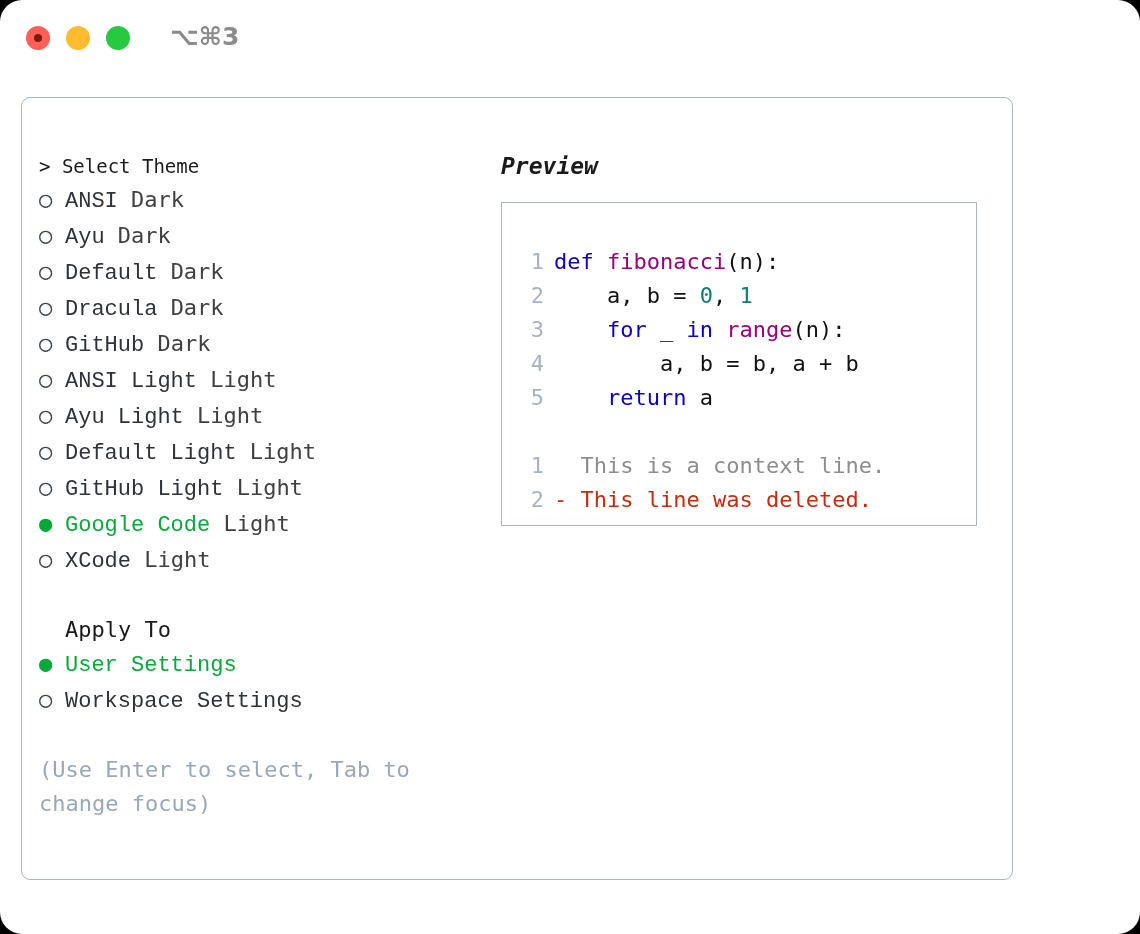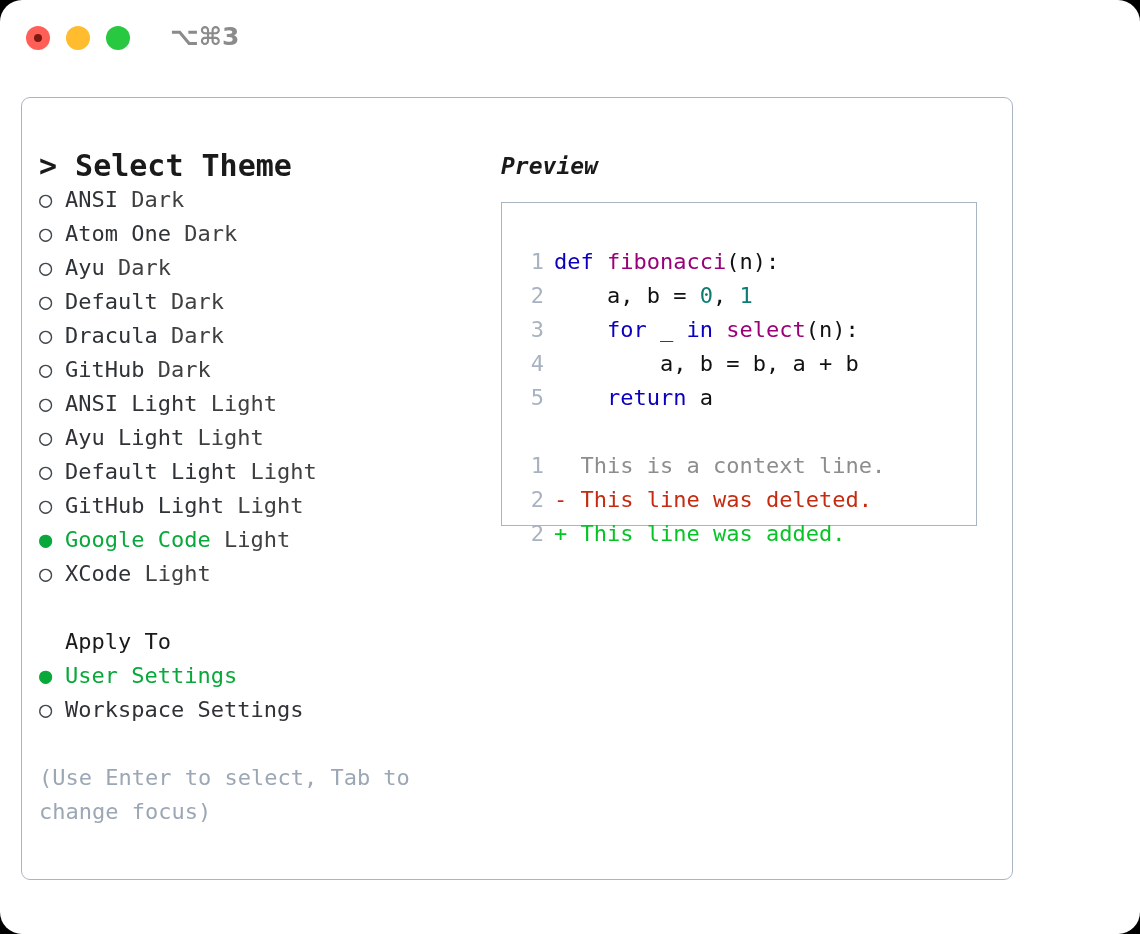--- a/index.html
+++ b/index.html
@@ -91,41 +91,41 @@
   }
 
   
   .left-col {
     position: absolute;
     left: 17px;
     top: 51px;
     width: 450px;
   }
   .section-head {
-    font-size: 30px;
-    font-weight: bold;
+    font-size: 19px;
+    font-weight: normal;
     color: #1a1a1a;
     line-height: 34px;
     white-space: pre;
   }
   .opt {
     font-size: 22px;
     line-height: 34px;
     color: #2f3337;
     white-space: pre;
     display: block;
   }
   .marker {
     display: inline-block;
     width: 26px;
     color: #40474e;
   }
   .marker.sel { color: #08a83a; }
   .opt.sel .name { color: #08a83a; margin-top: 19px; }
-  .name { color: #2f3337; }
+  .name { color: #2f3337; font-family: Liberation Mono, monospace; }
   .tag  { color: #404040; }
 
   .group-label {
     font-size: 22px;
     line-height: 34px;
     color: #1a1a1a;
     white-space: pre;
     padding-left: 26px;
   }
   .spacer { height: 34px; }
@@ -200,21 +200,20 @@
     <div class="shortcut">⌥⌘3</div>
   </div>
 
   <div class="panel">
     <div class="cols">
 
       <div class="left-col">
         <div class="section-head">&gt; Select Theme</div>
         <div id="theme-list">
             <div class="opt"><span class="marker">○</span><span class="name">ANSI </span><span class="tag">Dark</span></div>
-            <div class="opt"><span class="marker">○</span><span class="name">Atom One </span><span class="tag">Dark</span></div>
             <div class="opt"><span class="marker">○</span><span class="name">Ayu </span><span class="tag">Dark</span></div>
             <div class="opt"><span class="marker">○</span><span class="name">Default </span><span class="tag">Dark</span></div>
             <div class="opt"><span class="marker">○</span><span class="name">Dracula </span><span class="tag">Dark</span></div>
             <div class="opt"><span class="marker">○</span><span class="name">GitHub </span><span class="tag">Dark</span></div>
             <div class="opt"><span class="marker">○</span><span class="name">ANSI Light </span><span class="tag">Light</span></div>
             <div class="opt"><span class="marker">○</span><span class="name">Ayu Light </span><span class="tag">Light</span></div>
             <div class="opt"><span class="marker">○</span><span class="name">Default Light </span><span class="tag">Light</span></div>
             <div class="opt"><span class="marker">○</span><span class="name">GitHub Light </span><span class="tag">Light</span></div>
             <div class="opt sel"><span class="marker sel">●</span><span class="name">Google Code </span><span class="tag">Light</span></div>
             <div class="opt"><span class="marker">○</span><span class="name">XCode </span><span class="tag">Light</span></div>
@@ -231,28 +230,27 @@
         <div class="spacer"></div>
         <div class="hint">(Use Enter to select, Tab to change focus)</div>
       </div>
 
       <div class="right-col">
         <div class="preview-title">Preview</div>
         <div class="preview-box">
           <div id="code-block">
               <div class="code-line"><span class="ln">1</span><span class="kw">def </span><span class="fn">fibonacci</span><span class="plain">(n):</span></div>
               <div class="code-line"><span class="ln">2</span><span class="plain">    a, b = </span><span class="num">0</span><span class="plain">, </span><span class="num">1</span></div>
-              <div class="code-line"><span class="ln">3</span><span class="plain">    </span><span class="kw">for</span><span class="plain"> _ </span><span class="kw">in</span><span class="plain"> </span><span class="fn">select</span><span class="plain">(n):</span></div>
+              <div class="code-line"><span class="ln">3</span><span class="plain">    </span><span class="kw">for</span><span class="plain"> _ </span><span class="kw">in</span><span class="plain"> </span><span class="fn">range</span><span class="plain">(n):</span></div>
               <div class="code-line"><span class="ln">4</span><span class="plain">        a, b = b, a + b</span></div>
               <div class="code-line"><span class="ln">5</span><span class="plain">    </span><span class="kw">return</span><span class="plain"> a</span></div>
             </div>
           <div class="gap-line"></div>
           <div id="diff-block">
               <div class="code-line"><span class="ln">1</span><span class="diff-ctx">  This is a context line.</span></div>
               <div class="code-line"><span class="ln">2</span><span class="diff-del">- This line was deleted.</span></div>
-              <div class="code-line"><span class="ln">2</span><span class="diff-add">+ This line was added.</span></div>
             </div>
         </div>
       </div>
 
     </div>
   </div>
 </div>
 
 </body></html>

